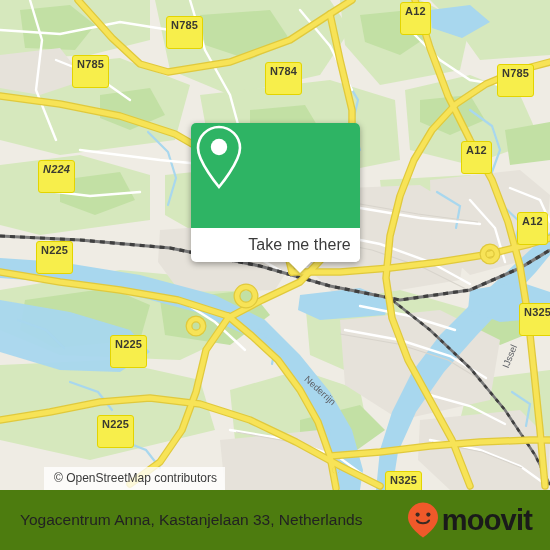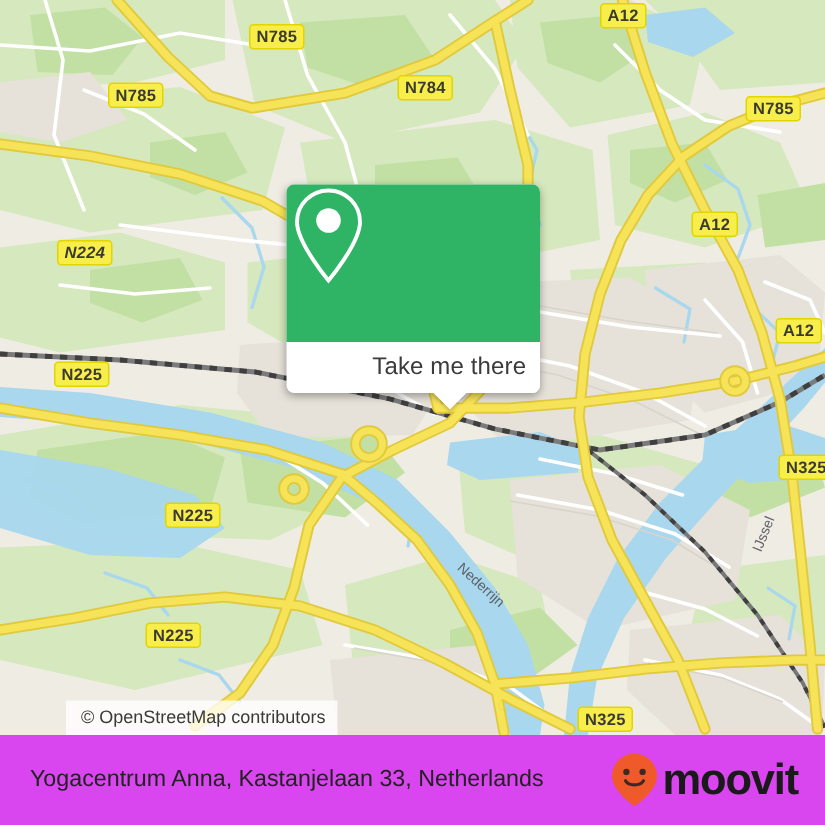--- a/index.html
+++ b/index.html
@@ -17,21 +17,21 @@
   
   .shield{
     position:absolute;
     background:#f7ee4b;
     border:1.5px solid #e3d400;
     border-radius:3px;
     color:#3a3a32;
     font-size:11px;
     font-weight:bold;
     line-height:14px;
-    padding:1px 4px 0 4px;
+    padding:1px 4px 16px 4px;
     letter-spacing:.2px;
     white-space:nowrap;
     font-family:"Liberation Sans", sans-serif;
   }
 
   
   .rivername{
     position:absolute;
     color:#5d6066;
     font-size:9.5px;
@@ -78,21 +78,21 @@
     color:#3a3a3a;font-size:12px;line-height:20px;
     padding:1px 8px 2px 10px;
     white-space:nowrap;
     font-family:"Liberation Sans", sans-serif;
     margin-left:44px;
   }
 
   
   .footer{
     position:absolute;left:0;top:490px;width:550px;height:60px;
-    background:#d946ef;overflow:hidden;
+    background:#4d7c0f;overflow:hidden;
   }
   .footer-inner{
     position:relative;width:100%;height:100%;
     display:flex;align-items:center;justify-content:space-between;
     padding:0 18px 0 20px;box-sizing:border-box;
   }
   .place-name{
     color:#222;font-size:15.5px;white-space:nowrap;
     font-family:"Liberation Sans", sans-serif;
   }
@@ -267,21 +267,21 @@
         </g>
         <g fill="none" stroke="#f7e357" stroke-width="4.5">
           <circle cx="246" cy="296" r="9"></circle>
           <circle cx="196" cy="326" r="7"></circle>
           <circle cx="490" cy="254" r="7"></circle>
         </g>
       </g>
     </svg>
 
     <div class="shield" style="left:166px;top:16px;">N785</div>
-    <div class="shield" style="left:265px;top:50px;">N784</div>
+    <div class="shield" style="left:265px;top:62px;">N784</div>
     <div class="shield" style="left:400px;top:2px;">A12</div>
     <div class="shield" style="left:72px;top:55px;">N785</div>
     <div class="shield" style="left:497px;top:64px;">N785</div>
     <div class="shield" style="left:461px;top:141px;">A12</div>
     <div class="shield" style="left:517px;top:212px;">A12</div>
     <div class="shield" style="left:38px;top:160px;font-style:italic;">N224</div>
     <div class="shield" style="left:36px;top:241px;">N225</div>
     <div class="shield" style="left:110px;top:335px;">N225</div>
     <div class="shield" style="left:97px;top:415px;">N225</div>
     <div class="shield" style="left:519px;top:303px;">N325</div>

